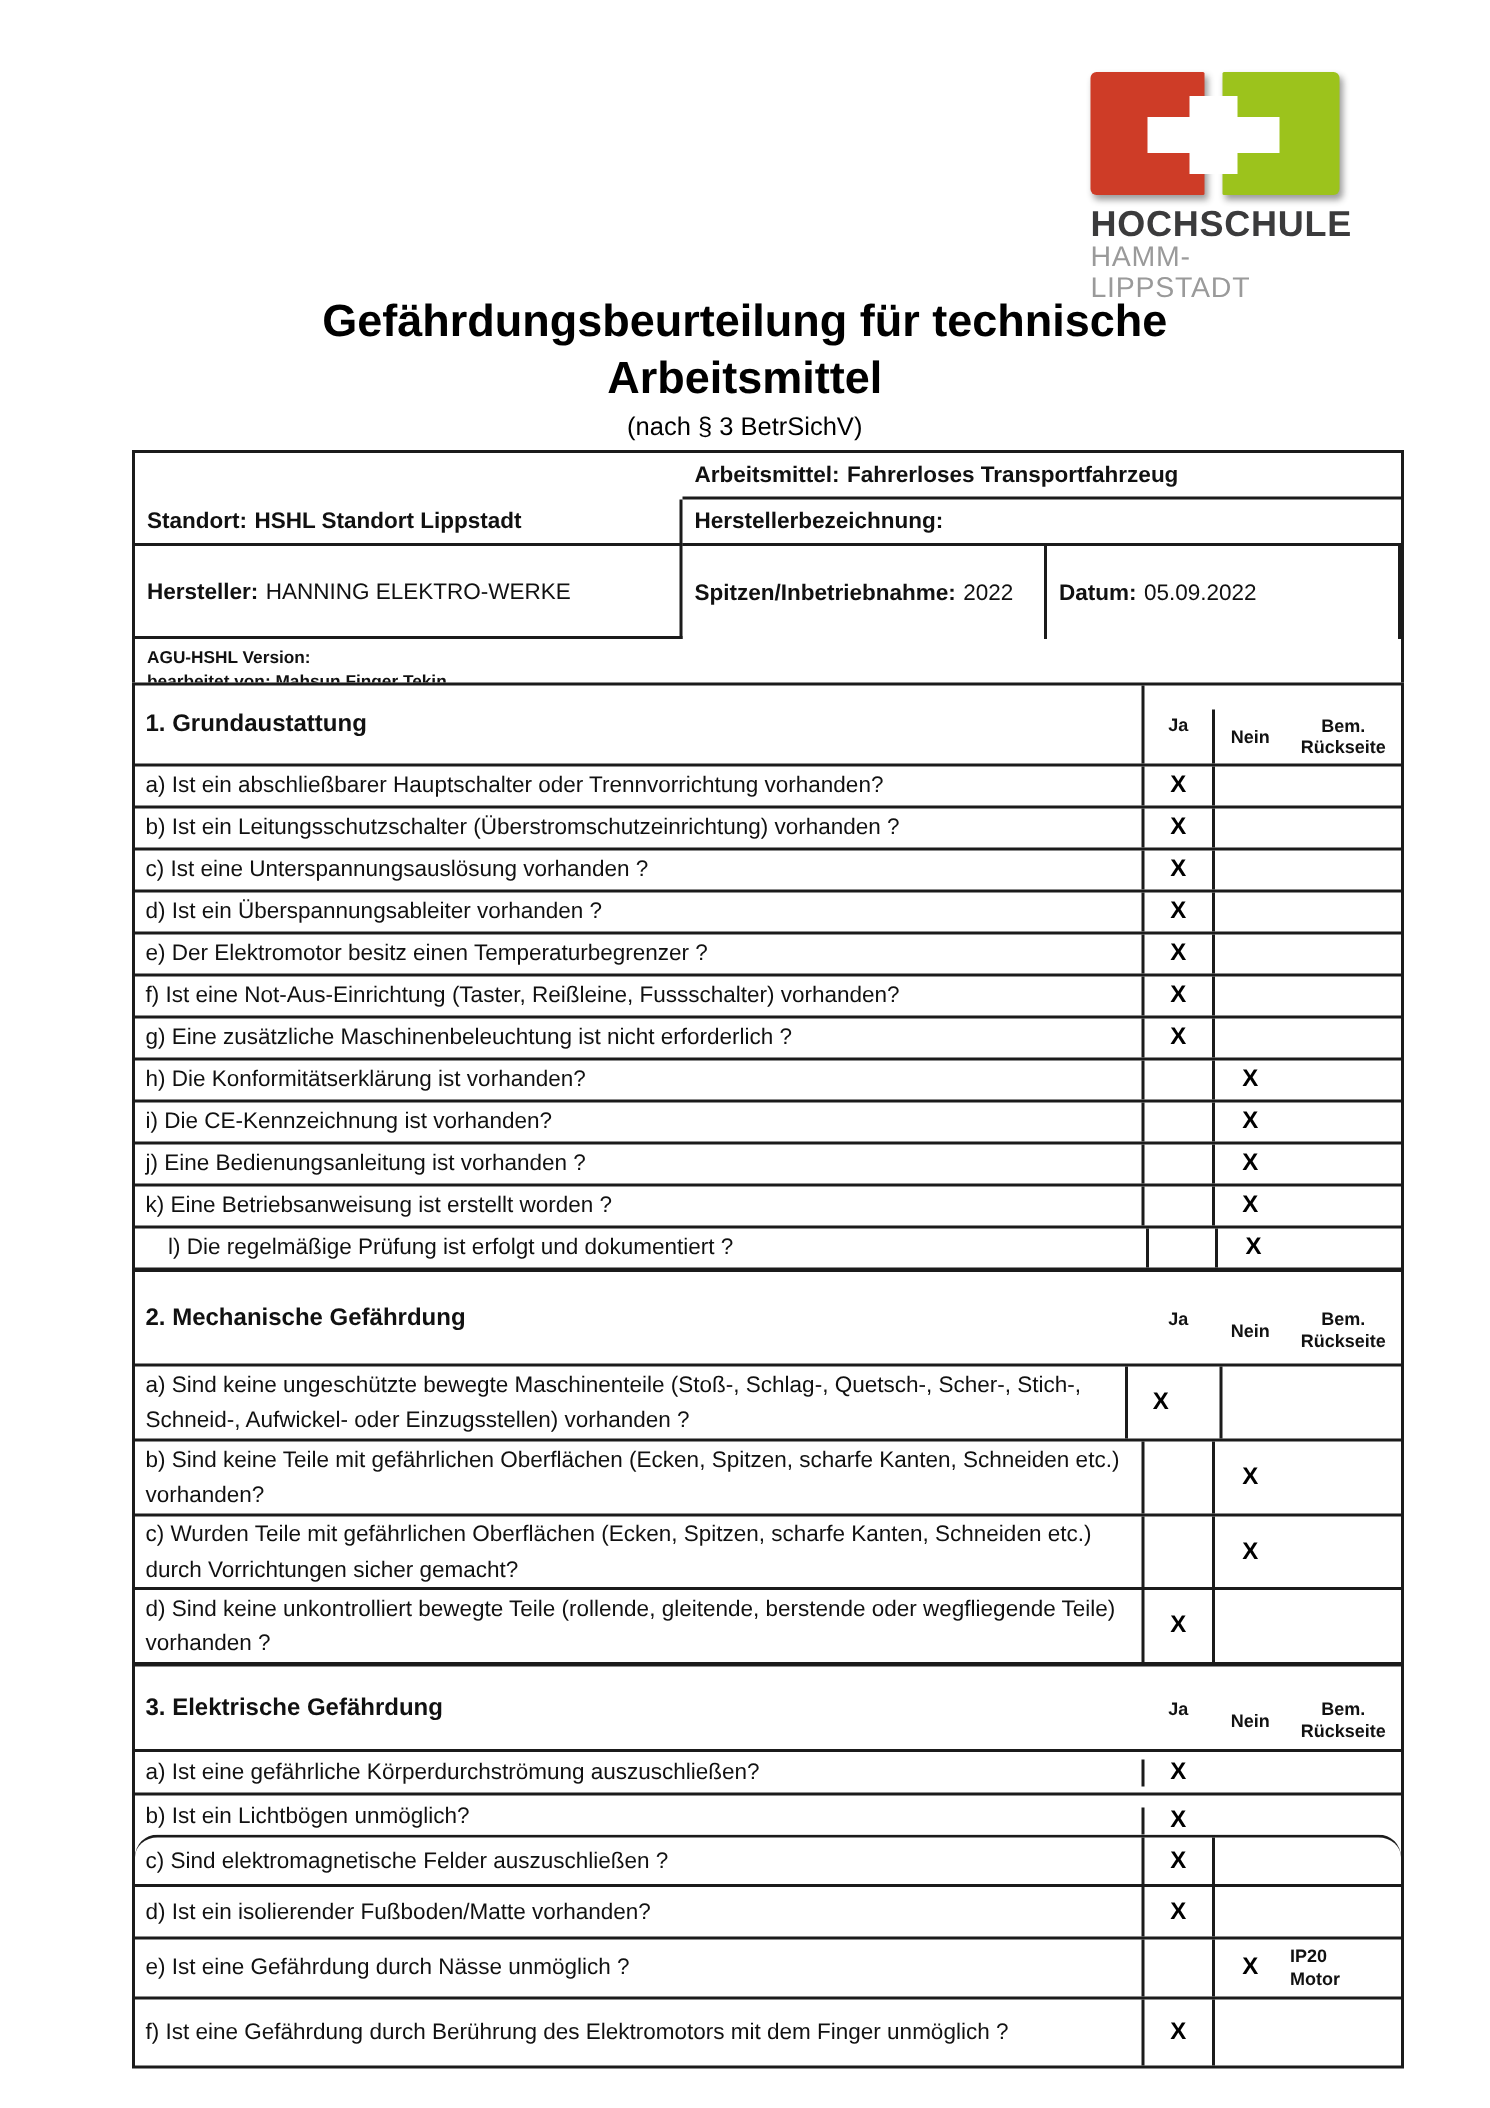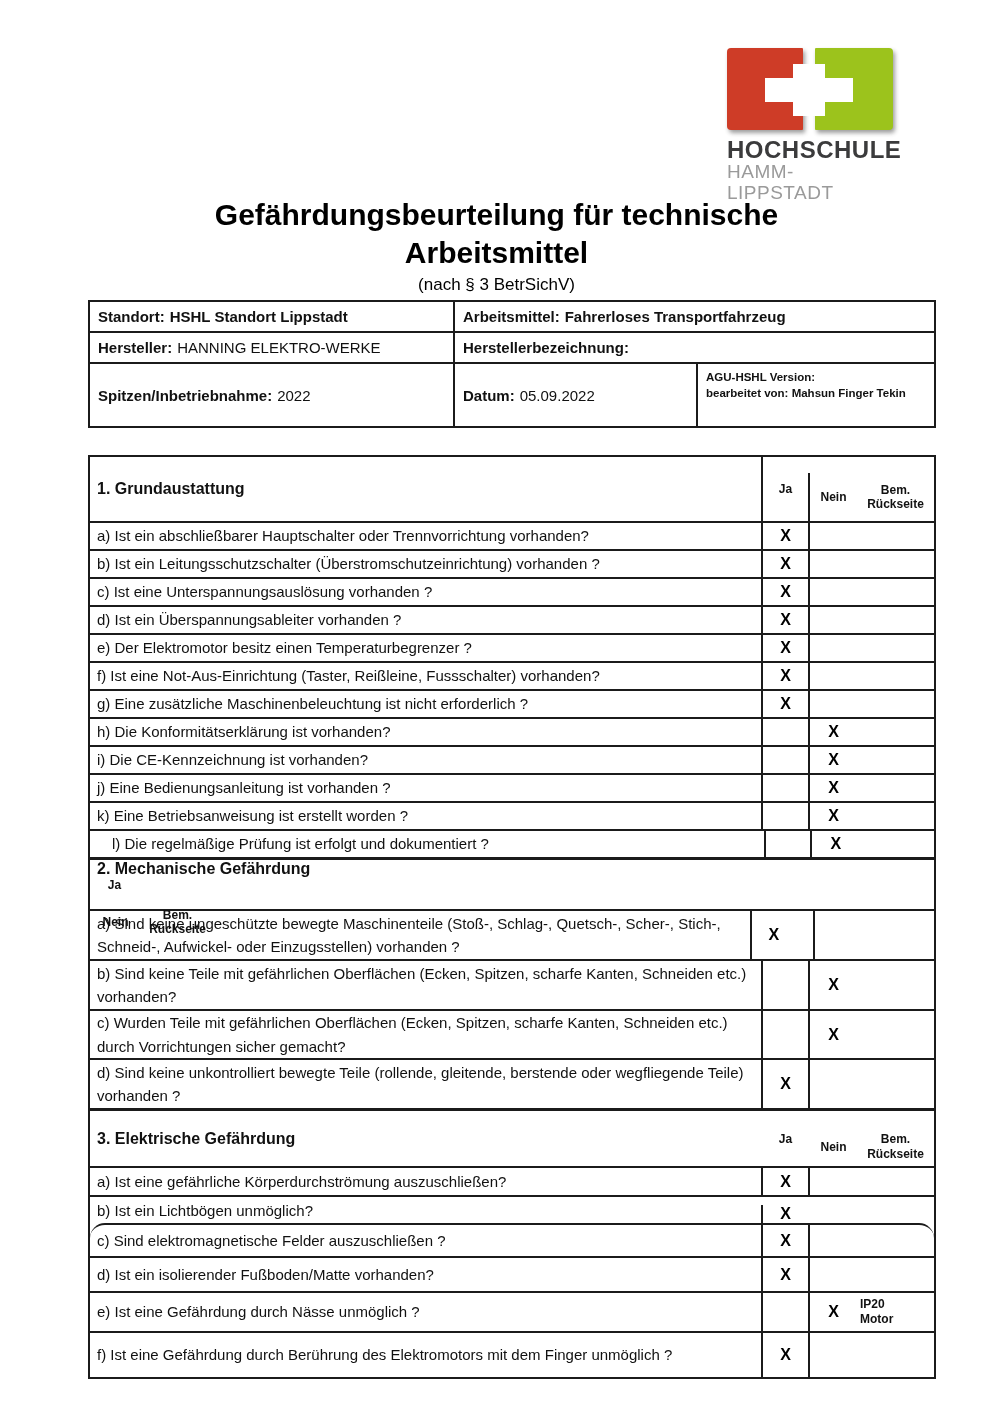--- a/index.html
+++ b/index.html
@@ -85,51 +85,51 @@
 
   <div class="title-block">
     <div class="doc-title">
       <span>Gefährdungsbeurteilung für technische</span><br>
       <span>Arbeitsmittel</span>
     </div>
     <div class="doc-subtitle">(nach § 3 BetrSichV)</div>
   </div>
 
   <div class="info-table">
+    <div class="ic bb span2">
+      <span class="lbl">Arbeitsmittel:</span>
+      <span class="val b">Fahrerloses Transportfahrzeug</span>
+    </div>
     <div class="ic br bb">
       <span class="lbl">Standort:</span>
       <span class="val b">HSHL Standort Lippstadt</span>
     </div>
     <div class="ic bb span2">
-      <span class="lbl">Arbeitsmittel:</span>
-      <span class="val b">Fahrerloses Transportfahrzeug</span>
+      <span class="lbl">Herstellerbezeichnung:</span>
     </div>
     <div class="ic br bb">
       <span class="lbl">Hersteller:</span>
       <span class="val">HANNING ELEKTRO-WERKE</span>
     </div>
-    <div class="ic bb span2">
-      <span class="lbl">Herstellerbezeichnung:</span>
-    </div>
     <div class="ic br">
       <span class="lbl">Spitzen/Inbetriebnahme:</span>
       <span class="val">2022</span>
     </div>
     <div class="ic br">
       <span class="lbl">Datum:</span>
       <span class="val">05.09.2022</span>
     </div>
     <div class="version-cell">
       <span style="display:block">AGU-HSHL Version:</span>
       <span class="wrapbox">bearbeitet von: Mahsun Finger Tekin</span>
     </div>
   </div>
 
   <div class="main-table">
-      <div class="s-head bordered" style="height: 64px;">
+      <div class="s-head bordered" style="height: 52px;">
         <div class="s-title">1. Grundaustattung</div>
         <div class="s-ja">Ja</div>
         <div class="s-nb">
           <span class="s-nein">Nein</span>
           <span class="s-bem"><span>Bem.</span><br><span>Rückseite</span></span>
         </div>
       </div>
       <div class="t-row" style="height: 28px;">
         <div class="q-cell">a) Ist ein abschließbarer Hauptschalter oder Trennvorrichtung vorhanden?</div>
         <div class="ja-cell">
@@ -221,21 +221,21 @@
           <span class="nein-zone"><span class="x">X</span></span>
         </div>
       </div>
       <div class="t-row" style="height: 28px; padding-left: 15px;">
         <div class="q-cell">l) Die regelmäßige Prüfung ist erfolgt und dokumentiert ?</div>
         <div class="ja-cell"></div>
         <div class="nb-cell">
           <span class="nein-zone"><span class="x">X</span></span>
         </div>
       </div>
-      <div class="s-head" style="height: 52px; flex-direction: column;">
+      <div class="s-head" style="height: 64px;">
         <div class="s-title">2. Mechanische Gefährdung</div>
         <div class="s-ja">Ja</div>
         <div class="s-nb">
           <span class="s-nein">Nein</span>
           <span class="s-bem"><span>Bem.</span><br><span>Rückseite</span></span>
         </div>
       </div>
       <div class="t-row" style="height: 50px; gap: 18px;">
         <div class="q-cell">a) Sind keine ungeschützte bewegte Maschinenteile (Stoß-, Schlag-, Quetsch-, Scher-, Stich-, Schneid-, Aufwickel- oder Einzugsstellen) vorhanden ?</div>
         <div class="ja-cell">
@@ -269,21 +269,21 @@
         </div>
       </div>
       <div class="s-head" style="height: 58px; align-items: center;">
         <div class="s-title">3. Elektrische Gefährdung</div>
         <div class="s-ja">Ja</div>
         <div class="s-nb">
           <span class="s-nein">Nein</span>
           <span class="s-bem"><span>Bem.</span><br><span>Rückseite</span></span>
         </div>
       </div>
-      <div class="t-row" style="height: 29px;">
+      <div class="t-row" style="height: 29px; align-items: center;">
         <div class="q-cell">a) Ist eine gefährliche Körperdurchströmung auszuschließen?</div>
         <div class="ja-cell">
           <span class="x">X</span>
         </div>
         <div class="nb-cell">
           <span class="nein-zone"></span>
         </div>
       </div>
       <div class="t-row" style="height: 28px; align-items: flex-end;">
         <div class="q-cell">b) Ist ein Lichtbögen unmöglich?</div>

